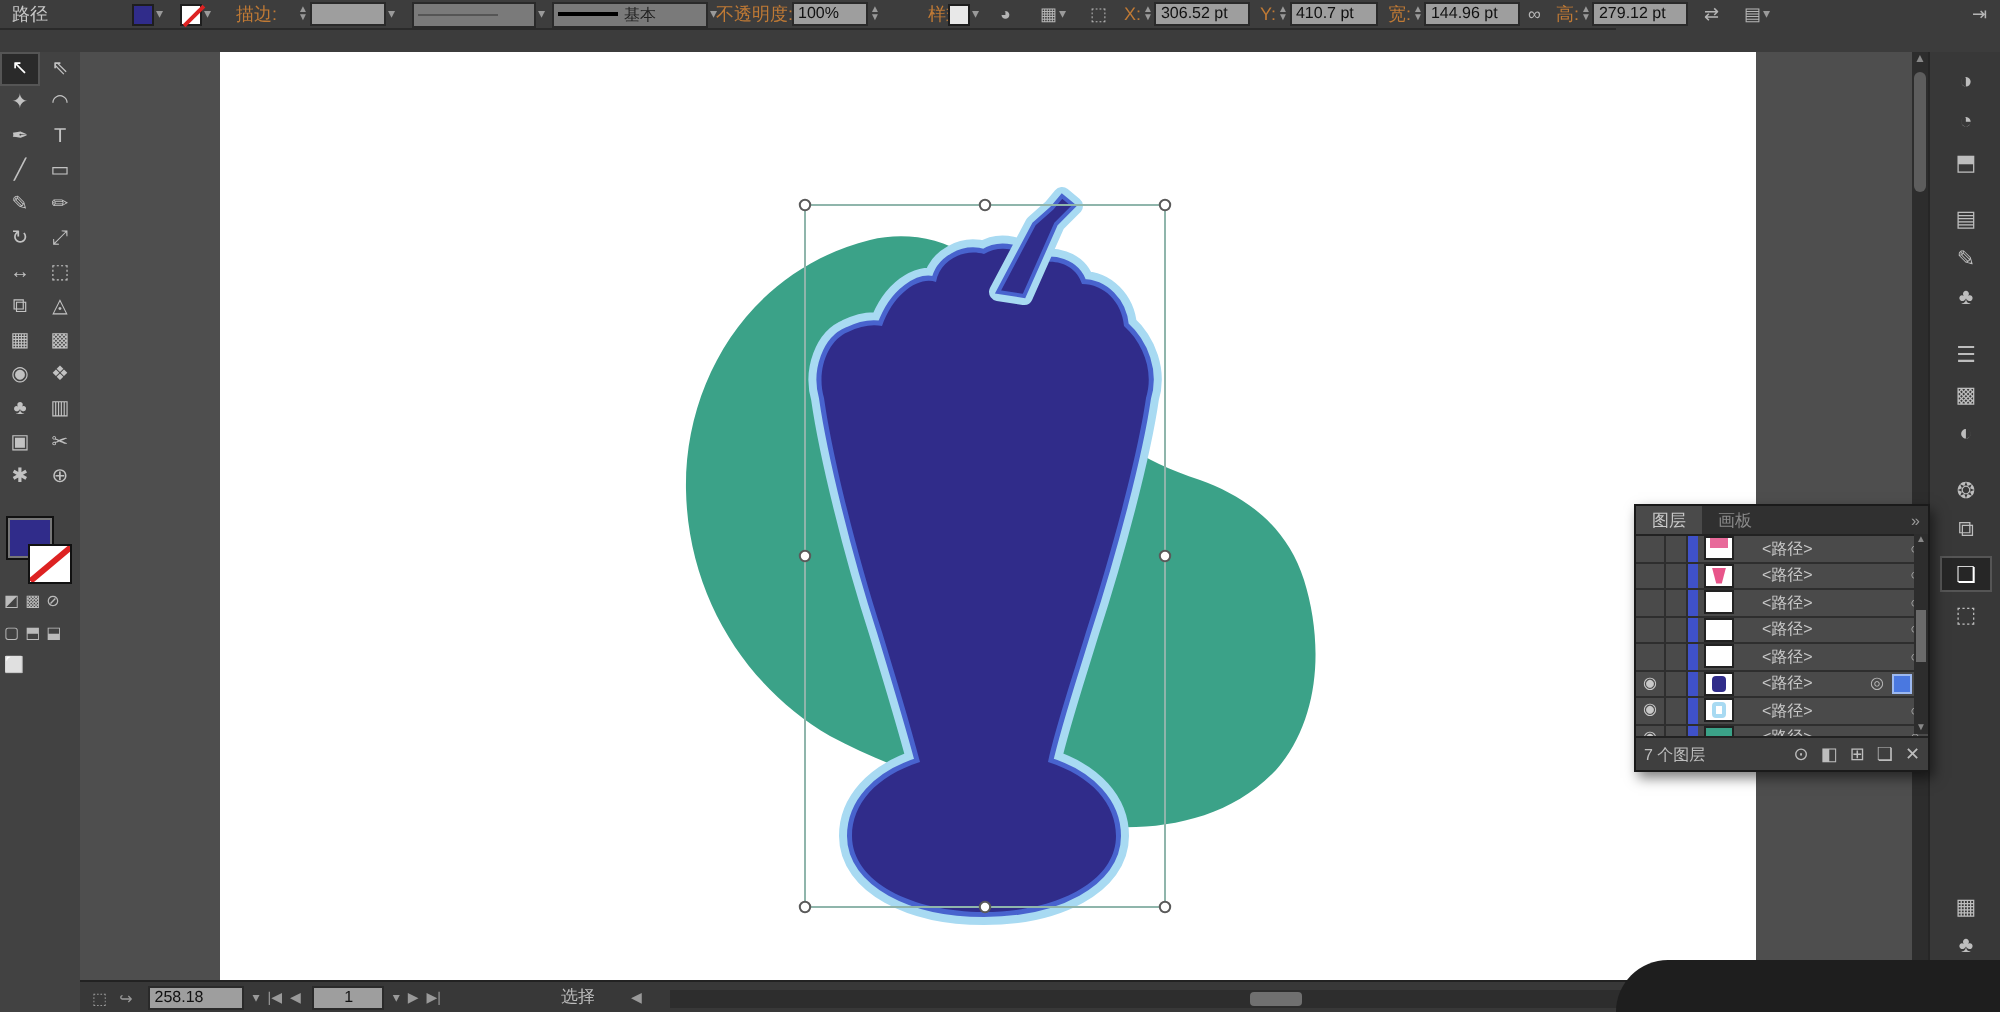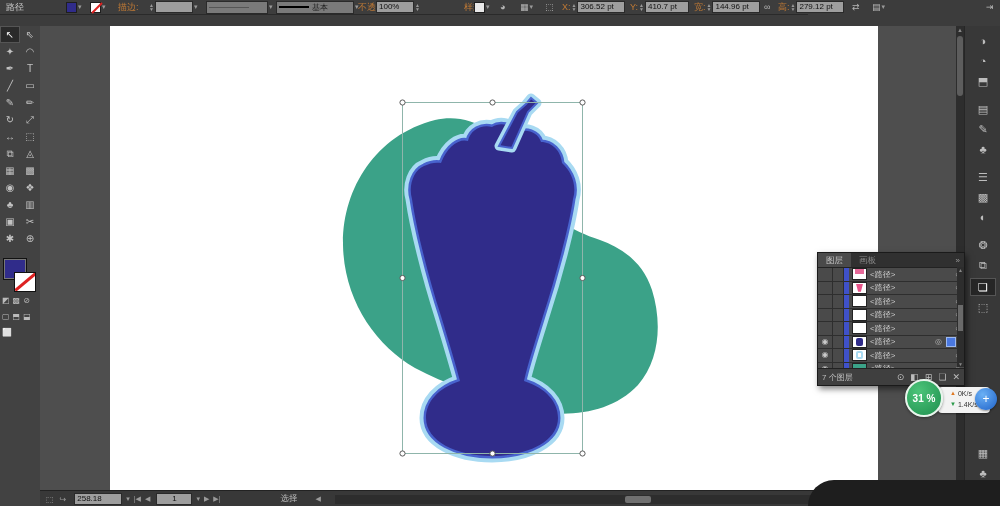--- a/index.html
+++ b/index.html
@@ -64,21 +64,21 @@
   .lp-tab{padding:0 8px;height:14px;line-height:14px;font-size:8.5px;color:#c9c9c9;}
   .lp-tab.active{background:#4a4a4a;}
   .lp-tab.inactive{color:#8a8a8a;}
   #lp-menu{margin-left:auto;margin-right:4px;color:#9a9a9a;font-size:8px;}
   #layer-rows{position:relative;height:100px;overflow:hidden;}
   .lrow{height:12.5px;display:flex;align-items:center;border-bottom:1px solid #2e2e2e;background:#4a4a4a;}
   .lrow .eye{width:14px;text-align:center;color:#c9c9c9;font-size:8px;border-right:1px solid #2e2e2e;height:100%;line-height:12px;}
   .lrow .lock{width:10px;border-right:1px solid #2e2e2e;height:100%;}
   .lrow .cbar{width:5px;background:#3f51c9;height:100%;}
   .lrow .thumb{width:13px;height:10px;margin-left:3px;border:1px solid #222;background:#fff;position:relative;overflow:hidden;}
-  .lrow .lname{margin-left:3px;color:#c9c9c9;font-size:8px;max-width:40px;overflow:hidden;white-space:nowrap;}
+  .lrow .lname{margin-left:14px;color:#c9c9c9;font-size:8px;max-width:40px;overflow:hidden;white-space:nowrap;}
   .lrow .target{margin-left:auto;color:#b5b5b5;font-size:8px;margin-right:4px;}
   .lrow .selbox{width:8px;height:8px;background:#4a78e0;border:1px solid #9db9f0;margin-right:8px;}
   .th-white-pink:after{content:"";position:absolute;left:2px;top:0;width:9px;height:5px;background:#e86a9a;}
   .th-pink-cup:after{content:"";position:absolute;left:3px;top:1px;width:7px;height:8px;background:#e8558a;
                      clip-path:polygon(0 0,100% 0,70% 100%,30% 100%);}
   .th-navy:after{content:"";position:absolute;left:3px;top:1px;width:7px;height:8px;background:#302c8a;border-radius:2px;}
   .th-lightblue:after{content:"";position:absolute;left:3px;top:1px;width:7px;height:8px;background:#fff;
                       border:2px solid #a8daf2;box-sizing:border-box;border-radius:2px;}
   .th-teal{background:#3ba288 !important;}
   .th-teal:after{content:"";position:absolute;right:0;bottom:0;width:5px;height:4px;background:#fff;}
@@ -153,21 +153,21 @@
     <div class="cb" style="left:276px">
       <span class="dd" style="width:72px">
           <span class="line" style="width:30px"></span>
           <span>基本</span>
         </span>
       <span class="caret">▾</span>
       </div>
     <div class="cb" style="left:358px">
         <span class="cb-link">不透明度:</span>
       </div>
-    <div class="cb" style="left:376px">
+    <div class="cb" style="left:396px">
       <span class="field" style="width:32px">100%</span>
       <span class="stepper">
           <span>▲</span>
           <span>▼</span>
         </span>
       </div>
     <div class="cb" style="left:464px">
         <span class="cb-link">样式:</span>
       </div>
     <div class="cb" style="left:474px">
@@ -447,32 +447,14 @@
     <span id="status-text">选择</span>
     <span class="sb-btn" style="margin-left:18px">◀</span>
     <div id="hscroll">
       <div class="handle"></div>
     </div>
     <span class="sb-btn">▶</span>
   </div>
 
   <div id="wedge"></div>
 
-  <div id="overlay">
-    <div id="speed-pill">
-      <div class="sp-row">
-          <span class="up">▲</span>
-        <span>0K/s</span>
-        </div>
-      <div class="sp-row">
-          <span class="dn">▼</span>
-        <span>1.4K/s</span>
-        </div>
-    </div>
-    <div id="green-ball">
-      <span>31 %</span>
-      </div>
-    <div id="blue-ball">
-      <span>+</span>
-      </div>
-  </div>
 
 </div>
 
 </body></html>

